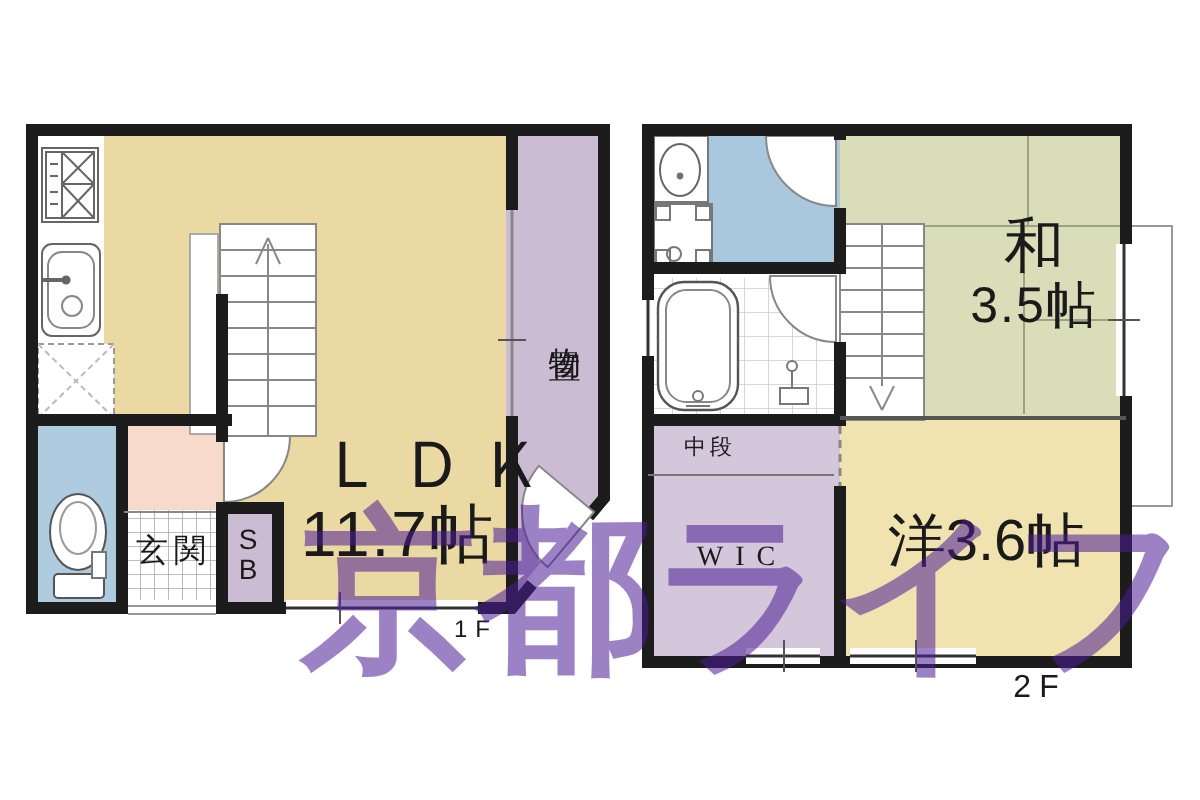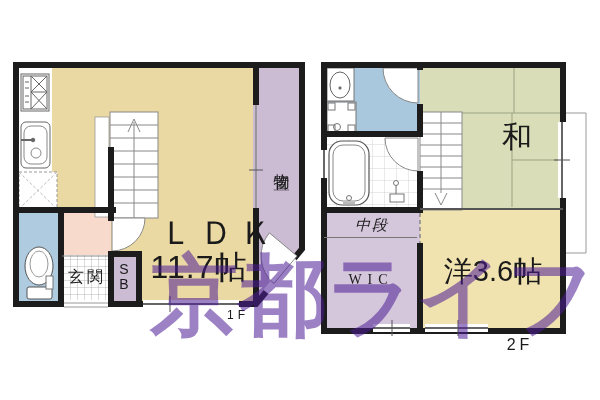--- a/index.html
+++ b/index.html
@@ -20,21 +20,21 @@
   .lbl-sb{left:124px;top:277px;font-size:14px;}
   .lbl-storage{
     left:281px;top:163px;font-size:16px;
     writing-mode:vertical-rl;text-orientation:upright;letter-spacing:2px;
   }
   .lbl-f1{left:238px;top:315px;font-size:12px;letter-spacing:4px;}
   .lbl-washitsu{left:517px;top:137px;}
   .lbl-washitsu .l1{font-size:30px;}
   .lbl-washitsu .l2{font-size:25px;letter-spacing:1px;}
   .lbl-youshitsu{left:493px;top:271px;font-size:29px;letter-spacing:0px;text-align:right;}
-  .lbl-chudan{left:372px;top:225px;font-size:15px;letter-spacing:2px;font-style:italic;}
+  .lbl-chudan{left:355px;top:225px;font-size:11px;letter-spacing:2px;}
   .lbl-wic{left:371px;top:280px;font-size:14px;letter-spacing:6px;font-family:Liberation Serif, serif;}
   .lbl-f2{left:520px;top:345px;font-size:16px;letter-spacing:4px;}
   .watermark{
     position:absolute;left:150px;top:252px;z-index:50;
     font-size:88px;font-weight:bold;line-height:1;
     color:#4c1d95;opacity:0.55;letter-spacing:0px;
     white-space:nowrap;pointer-events:none;
   }
 </style>
 </head>
@@ -243,19 +243,20 @@
 <div class="lbl lbl-genkan">玄関</div>
 <div class="lbl lbl-sb">
   <div>S</div>
   <div>B</div>
 </div>
 <div class="lbl lbl-storage">物置</div>
 <div class="lbl lbl-f1">1F</div>
 
 <div class="lbl lbl-washitsu">
   <div class="l1">和</div>
+  <div class="l2">3.5帖</div>
 </div>
 <div class="lbl lbl-youshitsu">洋3.6帖</div>
 <div class="lbl lbl-chudan">中段</div>
 <div class="lbl lbl-wic">WIC</div>
 <div class="lbl lbl-f2">2F</div>
 
 <div class="watermark">京都ライフ</div>
 
 </body></html>

